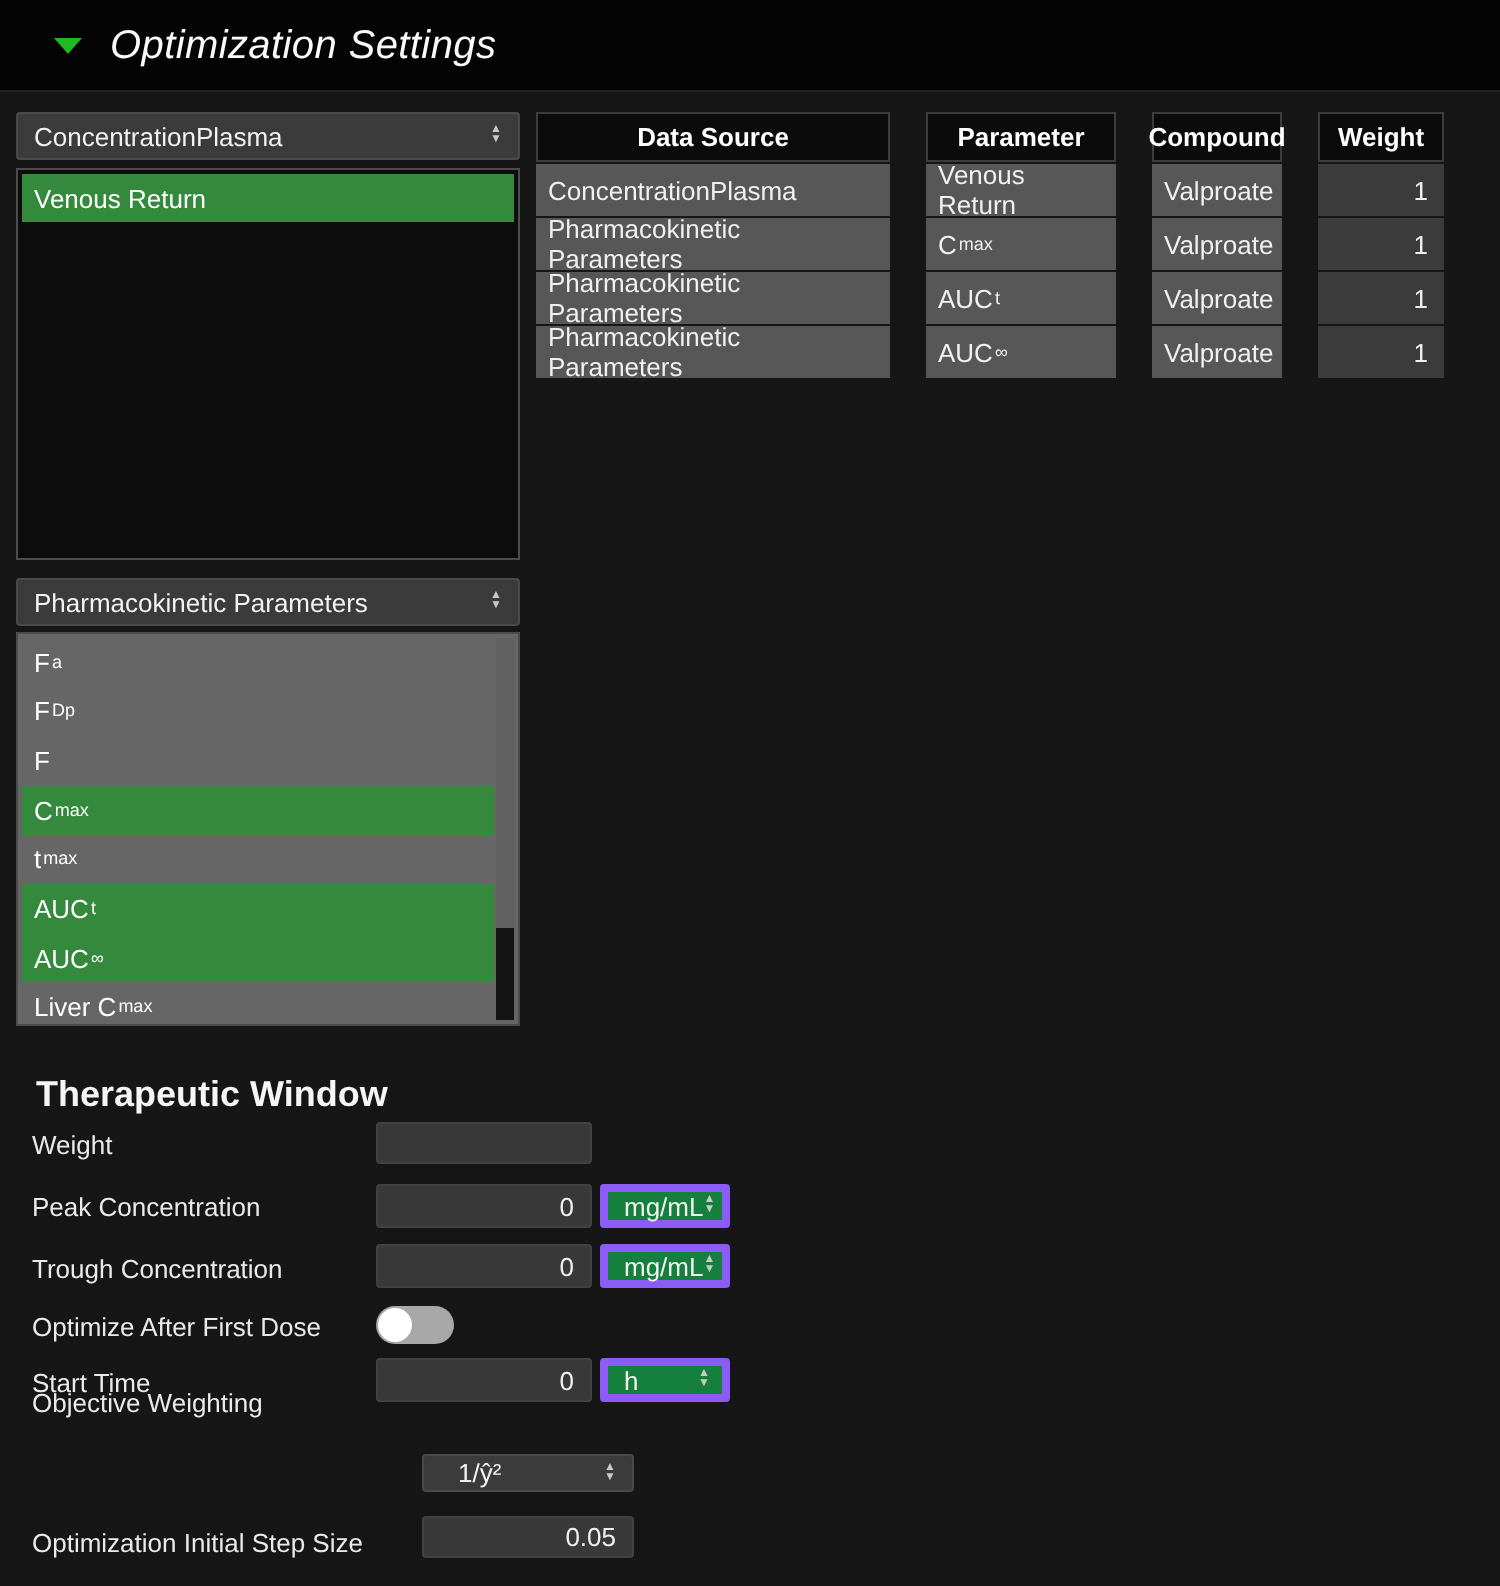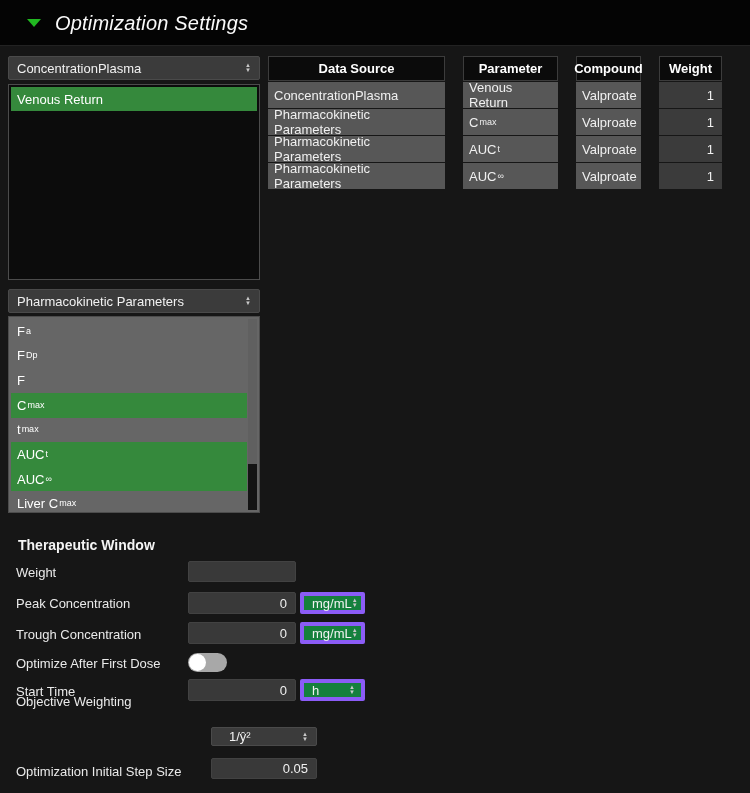--- a/index.html
+++ b/index.html
@@ -32,21 +32,21 @@
 
   sub{font-size:9px;line-height:1;margin-left:1px;}
 
   
   .otable{position:absolute;left:268px;top:56px;display:grid;grid-template-columns:177px 95px 65px 63px;gap:1px 18px;font-size:13px;}
   .th{height:25px;background:#0b0b0b;border:1px solid #3c3c3c;display:flex;align-items:center;justify-content:center;font-weight:bold;color:#fff;}
   .td{height:26px;background:#575757;display:flex;align-items:center;padding:0 6px;color:#f0f0f0;}
   .tdw{background:#3b3b3b;justify-content:flex-end;padding-right:8px;}
 
   
-  .secttl{position:absolute;left:18px;font-size:14px;font-weight:bold;color:#f5f5f5;}
+  .secttl{position:absolute;left:18px;font-size:18px;font-weight:bold;color:#f5f5f5;}
   .flabel{position:absolute;left:16px;font-size:13px;color:#eaeaea;}
   .finput{position:absolute;background:#393939;border:1px solid #424242;border-radius:2px;color:#f0f0f0;
     font-size:13px;text-align:right;padding:0 8px 0 6px;outline:none;}
   .unit{position:absolute;background:#15803d;border:4px solid #8b5cf6;border-radius:2px;display:flex;align-items:center;
     font-size:13px;color:#f2f2f2;padding:0 6px 0 8px;}
   .unit .uv{flex:1;}
 
   
   .toggle{position:absolute;left:188px;top:653px;width:39px;height:19px;background:#a8a8a8;border-radius:10px;}
   .knob{position:absolute;left:1px;top:1px;width:17px;height:17px;background:#fff;border-radius:50%;}

